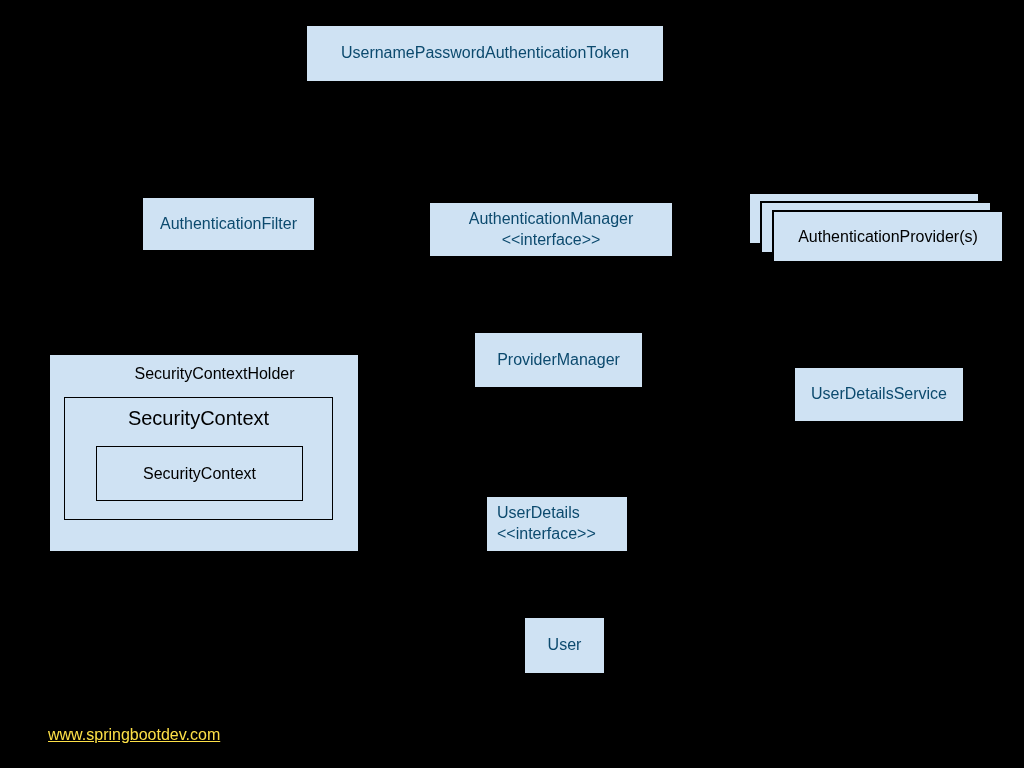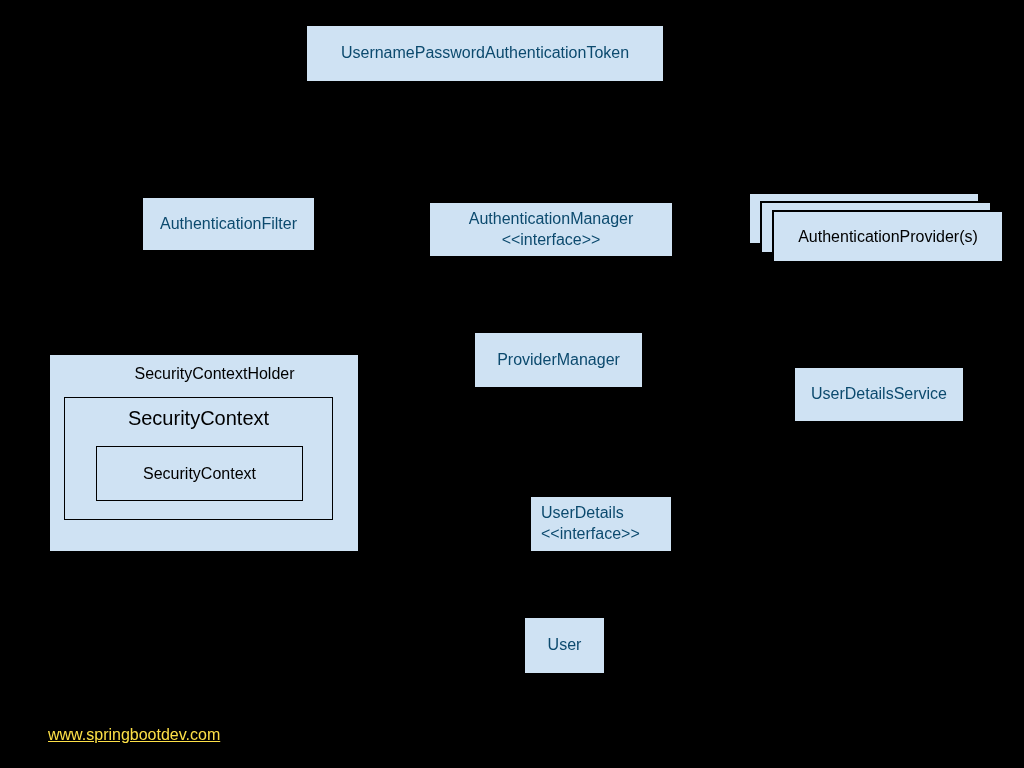--- a/index.html
+++ b/index.html
@@ -29,21 +29,21 @@
 
   
   #node-token            { left: 307px; top: 26px;  width: 356px; height: 55px; }
   #node-auth-filter      { left: 143px; top: 198px; width: 171px; height: 52px; }
   #node-auth-manager     { left: 430px; top: 203px; width: 242px; height: 53px; }
   #node-provider-manager { left: 466px; top: 333px; width: 167px; height: 54px; margin-left: 9px; }
   #node-uds              { left: 795px; top: 368px; width: 168px; height: 53px; }
   #node-user             { left: 525px; top: 618px; width: 79px;  height: 55px; }
 
   #node-user-details     { left: 487px; top: 497px; width: 140px; height: 54px;
-                           align-items: flex-start; text-align: left; padding-left: 10px; margin-left: 44px; }
+                           align-items: flex-start; text-align: left; padding-left: 10px; }
 
   
   #provider-stack { position: absolute; left: 748px; top: 192px; width: 256px; height: 71px; }
   .stack-layer {
     position: absolute;
     width: 232px; height: 53px;
     background: #cfe2f3;
     border: 2px solid #000000;
     box-sizing: border-box;
     display: flex; align-items: center; justify-content: center;

